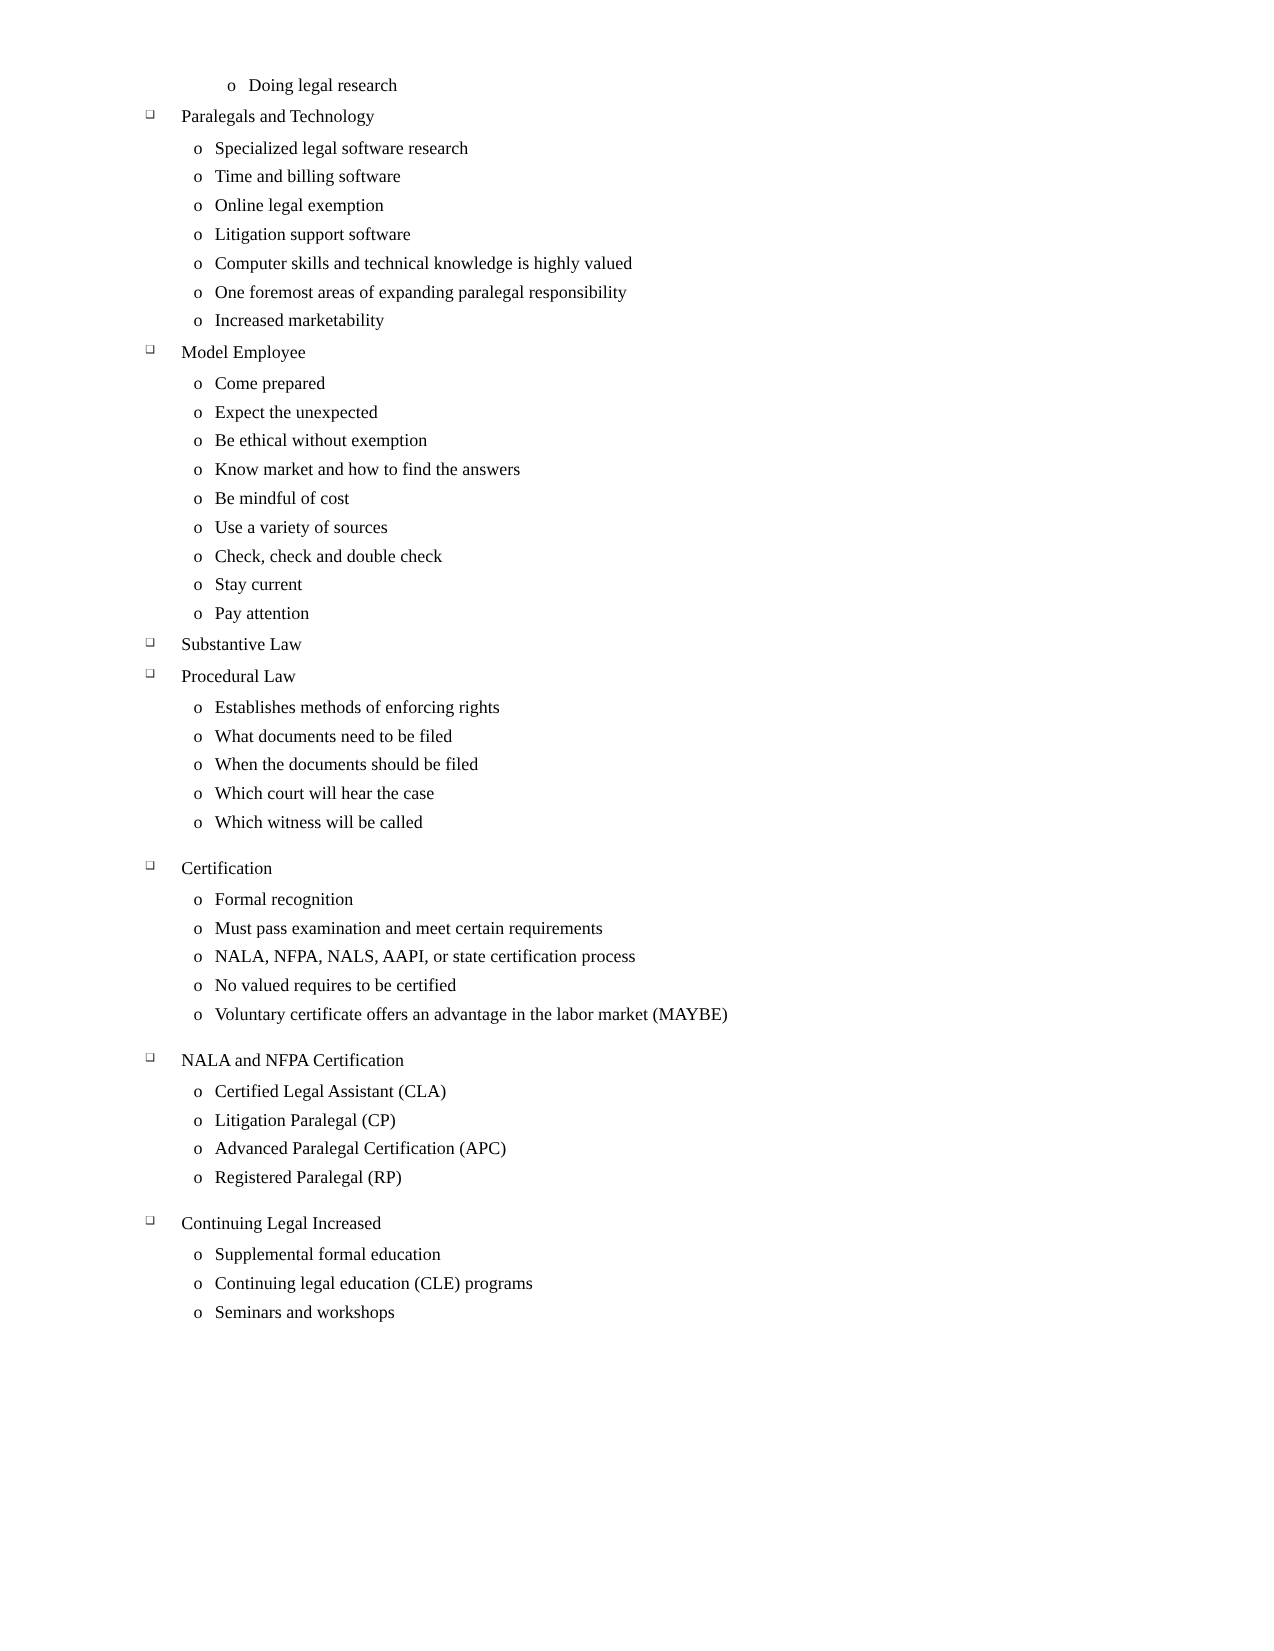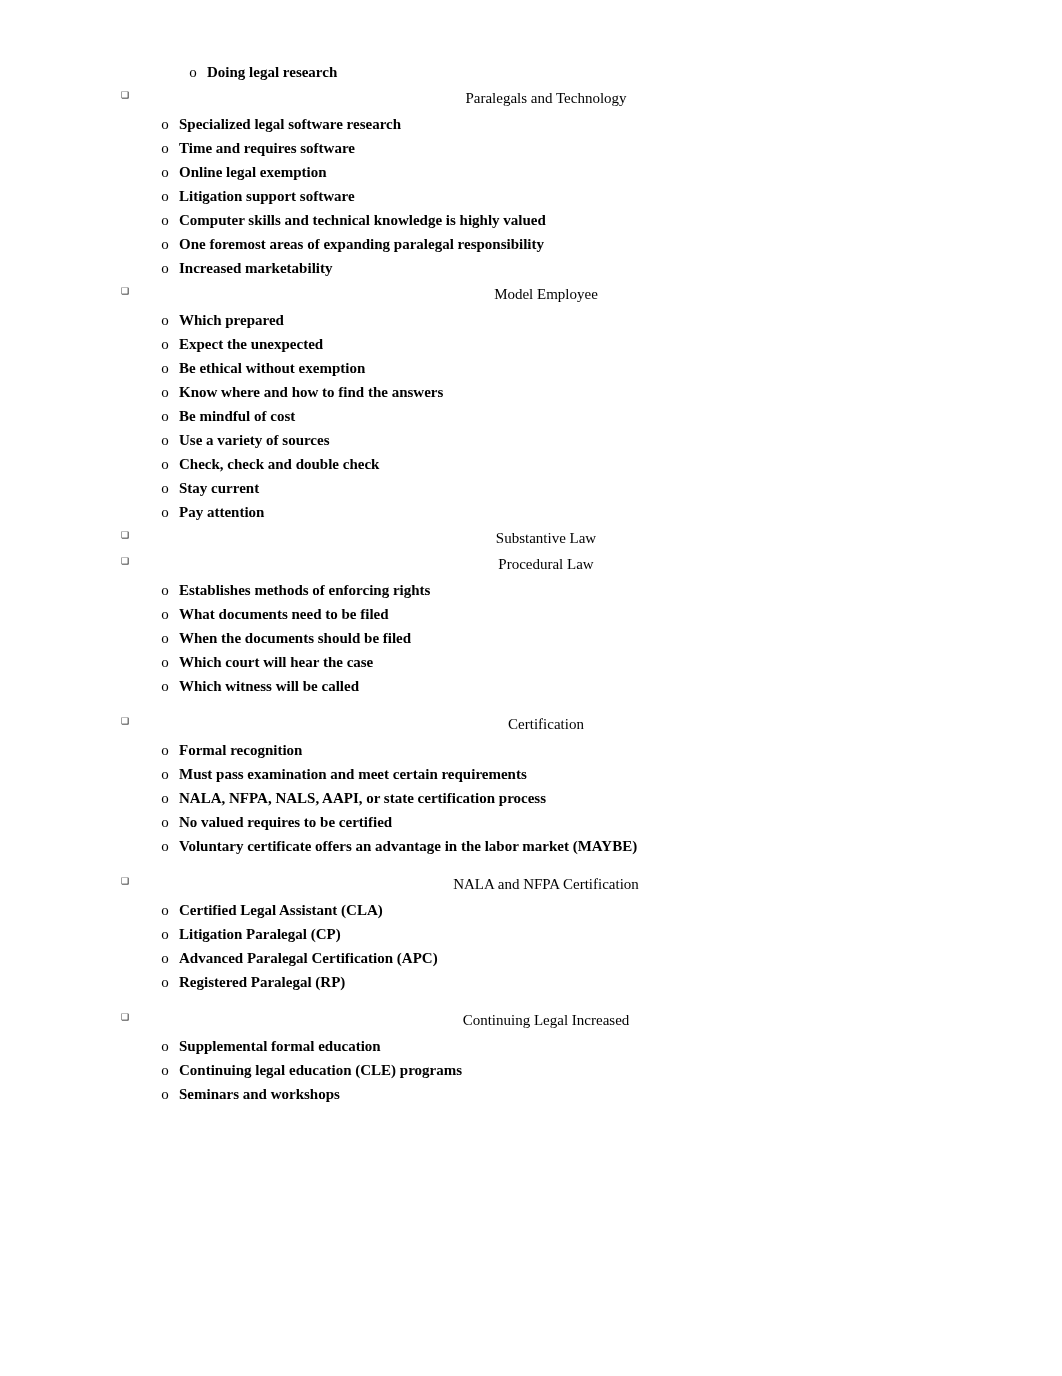--- a/index.html
+++ b/index.html
@@ -35,21 +35,20 @@
       width: 30px;
       min-width: 30px;
       font-size: 9px;
       padding-top: 4px;
       color: #000;
     }
 
     .level1-text {
       flex: 1;
       line-height: 1.6;
-      text-align: center;
     }
 
     .level2-list {
       margin-left: 30px;
       list-style: none;
     }
 
     .level2-item {
       display: flex;
       align-items: flex-start;
@@ -60,21 +59,20 @@
     .level2-o {
       width: 28px;
       min-width: 28px;
       text-align: center;
       font-family: "Times New Roman", Times, serif;
     }
 
     .level2-text {
       flex: 1;
       line-height: 1.6;
-      font-weight: bold;
     }
   </style>
 </head>
 <body>
 
 <div class="outline-container">
 
   <div class="level2-list" style="margin-left: 58px; margin-bottom: 2px;">
     <div class="level2-item">
       <span class="level2-o">o</span>
@@ -88,21 +86,21 @@
           <span class="level1-bullet">❑</span>
           <span class="level1-text">Paralegals and Technology</span>
         </div>
         <div class="level2-list">
           <div class="level2-item">
             <span class="level2-o">o</span>
             <span class="level2-text">Specialized legal software research</span>
           </div>
           <div class="level2-item">
             <span class="level2-o">o</span>
-            <span class="level2-text">Time and requires software</span>
+            <span class="level2-text">Time and billing software</span>
           </div>
           <div class="level2-item">
             <span class="level2-o">o</span>
             <span class="level2-text">Online legal exemption</span>
           </div>
           <div class="level2-item">
             <span class="level2-o">o</span>
             <span class="level2-text">Litigation support software</span>
           </div>
           <div class="level2-item">
@@ -120,33 +118,33 @@
         </div>
       </div>
       <div>
         <div class="level1-item">
           <span class="level1-bullet">❑</span>
           <span class="level1-text">Model Employee</span>
         </div>
         <div class="level2-list">
           <div class="level2-item">
             <span class="level2-o">o</span>
-            <span class="level2-text">Which prepared</span>
+            <span class="level2-text">Come prepared</span>
           </div>
           <div class="level2-item">
             <span class="level2-o">o</span>
             <span class="level2-text">Expect the unexpected</span>
           </div>
           <div class="level2-item">
             <span class="level2-o">o</span>
             <span class="level2-text">Be ethical without exemption</span>
           </div>
           <div class="level2-item">
             <span class="level2-o">o</span>
-            <span class="level2-text">Know where and how to find the answers</span>
+            <span class="level2-text">Know market and how to find the answers</span>
           </div>
           <div class="level2-item">
             <span class="level2-o">o</span>
             <span class="level2-text">Be mindful of cost</span>
           </div>
           <div class="level2-item">
             <span class="level2-o">o</span>
             <span class="level2-text">Use a variety of sources</span>
           </div>
           <div class="level2-item">

